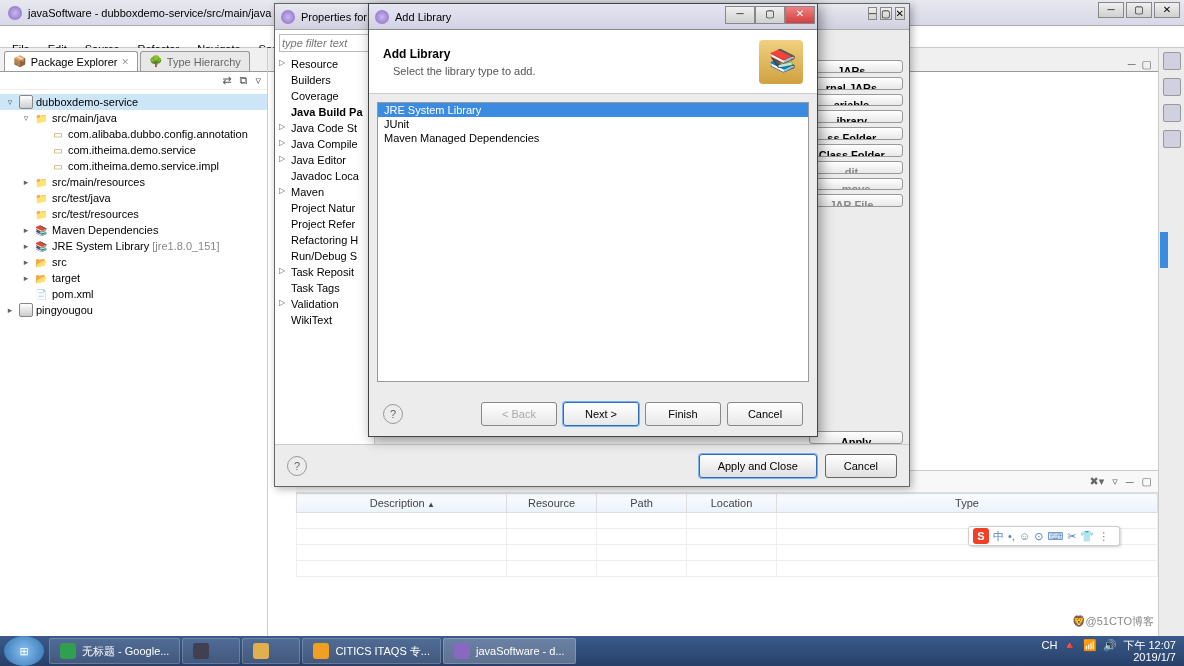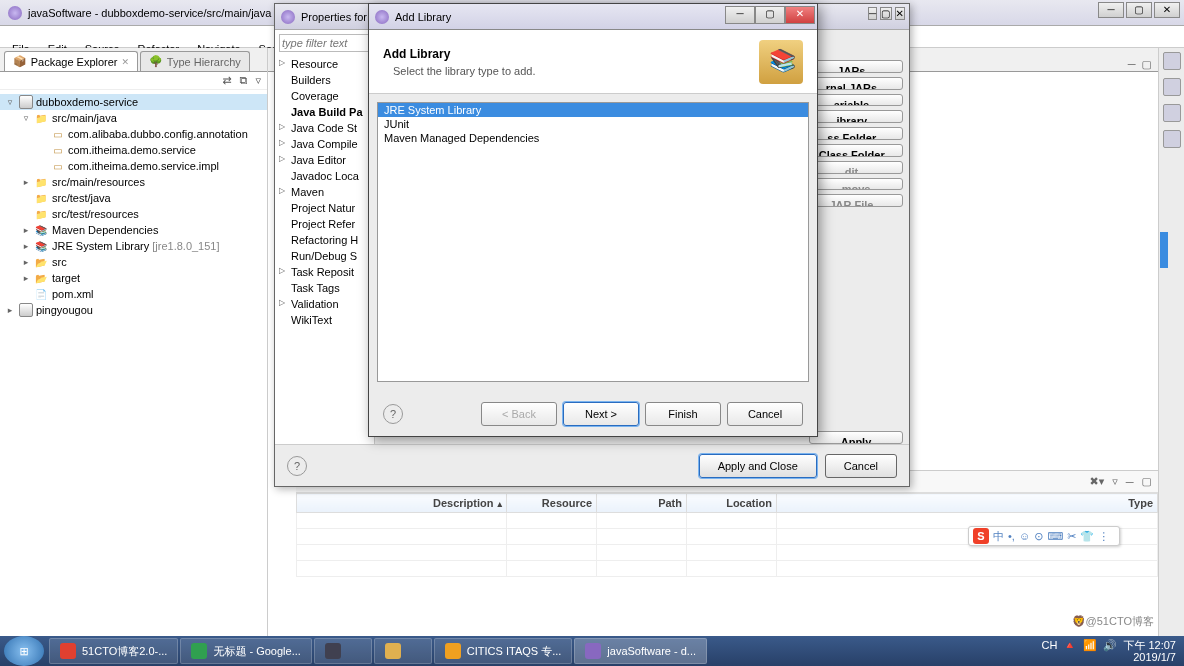--- a/index.html
+++ b/index.html
@@ -52,21 +52,21 @@
 
 .right-strip { position: absolute; right: 0; top: 48px; width: 26px; background: #ececec; border-left: 1px solid #ccc; bottom: 22px; display: flex; flex-direction: column; align-items: center; padding-top: 4px; gap: 8px; }
 .right-strip span { width: 18px; height: 18px; background: #d0d0e0; border: 1px solid #999; cursor: pointer; border-radius: 2px; }
 
 
 .problems-view { position: absolute; left: 296px; right: 26px; bottom: 22px; height: 174px; background: #fff; border-top: 1px solid #ccc; z-index: 1; }
 .problems-header { height: 22px; display: flex; justify-content: flex-end; align-items: center; border-bottom: 1px solid #ddd; padding: 0 6px; gap: 8px; background: #f8f8f8; }
 .problems-header span { cursor: pointer; color: #666; }
 .items-count { padding: 2px 6px; color: #555; }
 .problems-table { width: 100%; border-collapse: collapse; }
-.problems-table th { text-align: right; padding: 3px 4px; border: 1px solid #ddd; background: linear-gradient(#fafcff, #eaf2fb); font-weight: bold; color: #444; }
+.problems-table th { text-align: center; padding: 3px 4px; border: 1px solid #ddd; background: linear-gradient(#fafcff, #eaf2fb); font-weight: normal; color: #444; }
 .problems-table th.sorted::after { content: "▴"; font-size: 9px; margin-left: 4px; }
 .problems-table td { border: 1px solid #eee; height: 16px; }
 
 
 .statusbar { position: absolute; bottom: 0; left: 0; right: 0; height: 22px; background: #ececec; border-top: 1px solid #ccc; display: flex; align-items: center; padding: 0 8px; }
 
 
 .properties-dialog { position: absolute; left: 274px; top: 3px; width: 636px; height: 484px; background: #ececec; border: 1px solid #666; box-shadow: 2px 2px 8px rgba(0,0,0,.3); z-index: 10; }
 .dlg-titlebar { height: 26px; background: linear-gradient(#e8e8f0, #d0d0e0); display: flex; align-items: center; padding: 0 6px; border-bottom: 1px solid #aaa; }
 .dlg-titlebar .eclipse-icon { width: 14px; height: 14px; border-radius: 50%; background: radial-gradient(#c8b8f0, #8868c0); margin-right: 6px; }
@@ -425,24 +425,20 @@
   <span>👕</span>
   <span>⋮</span>
 </div>
 
 <div class="watermark">🦁@51CTO博客</div>
 
 <div class="taskbar">
   <div class="start-btn">⊞</div>
   <div id="task-items" style="display:flex">
       <div class="task-item">
-        <span class="app-icon" style="background:#e04030"></span>
-        <span>51CTO博客2.0-...</span>
-      </div>
-      <div class="task-item">
         <span class="app-icon" style="background:#30a050"></span>
         <span>无标题 - Google...</span>
       </div>
       <div class="task-item">
         <span class="app-icon" style="background:#404050"></span>
       </div>
       <div class="task-item">
         <span class="app-icon" style="background:#e0b050"></span>
       </div>
       <div class="task-item">

